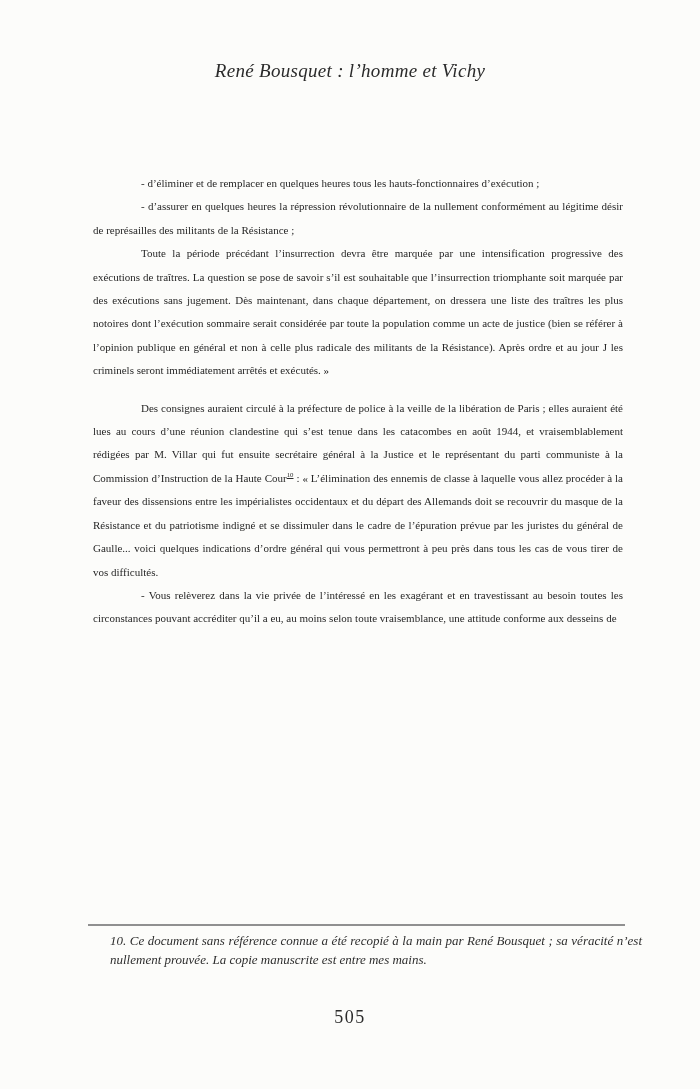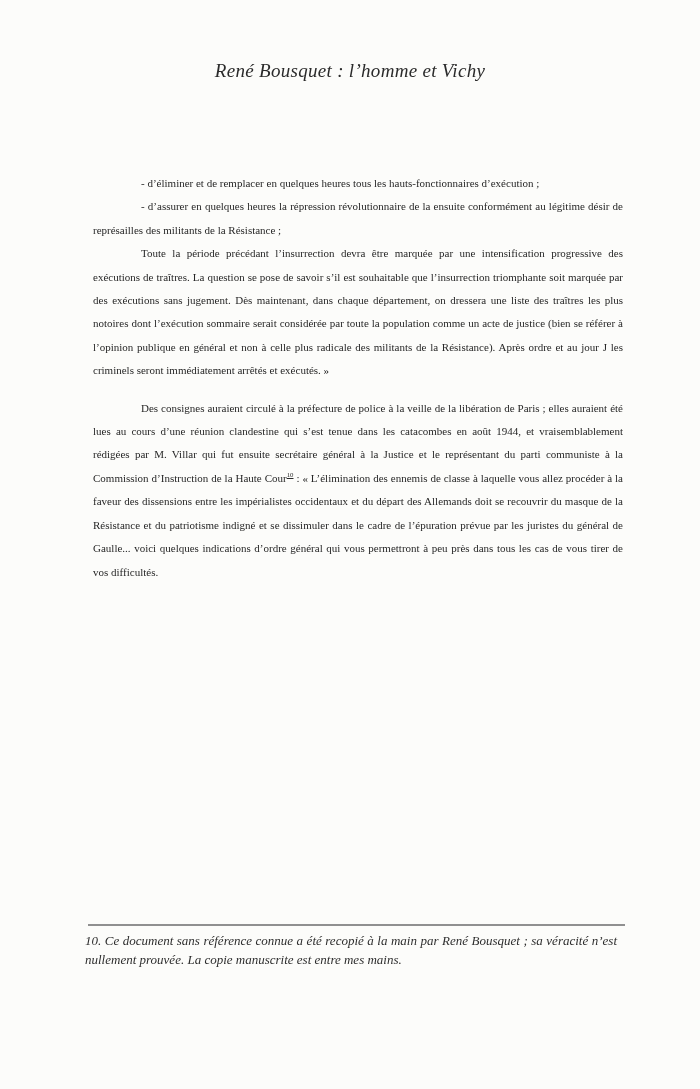--- a/index.html
+++ b/index.html
@@ -56,21 +56,21 @@
     position: absolute;
     top: 924px;
     left: 88px;
     width: 537px;
     height: 0;
     border-top: 2px solid #909090;
   }
   .footnote {
     position: absolute;
     top: 931px;
-    left: 85px;
+    left: 110px;
     width: 532px;
     font-style: italic;
     font-size: 13px;
     line-height: 19px;
     text-align: justify;
     color: #2e2e2e;
   }
   .page-number {
     position: absolute;
     top: 1007px;
@@ -84,26 +84,28 @@
 </style>
 </head>
 <body>
 
 <div class="page">
 
   <div class="header-title">René Bousquet : l’homme et Vichy</div>
 
   <div class="text-block">
     <p>- d’éliminer et de remplacer en quelques heures tous les hauts-fonctionnaires d’exécution ;</p>
-    <p>- d’assurer en quelques heures la répression révolutionnaire de la ensuite conformément au légitime désir de représailles des militants de la Résistance ;</p>
+    <p>- d’assurer en quelques heures la répression révolutionnaire de la nullement conformément au légitime désir de représailles des militants de la Résistance ;</p>
     <p>Toute la période précédant l’insurrection devra être marquée par une intensification progressive des exécutions de traîtres. La question se pose de savoir s’il est souhaitable que l’insurrection triomphante soit marquée par des exécutions sans jugement. Dès maintenant, dans chaque département, on dressera une liste des traîtres les plus notoires dont l’exécution sommaire serait considérée par toute la population comme un acte de justice (bien se référer à l’opinion publique en général et non à celle plus radicale des militants de la Résistance). Après ordre et au jour J les criminels seront immédiatement arrêtés et exécutés. »</p>
     <p class="para-gap"><span>Des consignes auraient circulé à la préfecture de police à la veille de la libération de Paris ; elles auraient été lues au cours d’une réunion clandestine qui s’est tenue dans les catacombes en août 1944, et vraisemblablement rédigées par M. Villar qui fut ensuite secrétaire général à la Justice et le représentant du parti communiste à la Commission d’Instruction de la Haute Cour</span><sup>10</sup><span> : « L’élimination des ennemis de classe à laquelle vous allez procéder à la faveur des dissensions entre les impérialistes occidentaux et du départ des Allemands doit se recouvrir du masque de la Résistance et du patriotisme indigné et se dissimuler dans le cadre de l’épuration prévue par les juristes du général de Gaulle... voici quelques indications d’ordre général qui vous permettront à peu près dans tous les cas de vous tirer de vos difficultés.</span></p>
+    <p>- Vous relèverez dans la vie privée de l’intéressé en les exagérant et en travestissant au besoin toutes les circonstances pouvant accréditer qu’il a eu, au moins selon toute vraisemblance, une attitude conforme aux desseins de</p>
   </div>
 
   <div class="footnote-rule"></div>
 
   <div class="footnote">
     <span>10.</span>
     <span>Ce document sans référence connue a été recopié à la main par René Bousquet ; sa véracité n’est nullement prouvée. La copie manuscrite est entre mes mains.</span>
   </div>
 
+  <div class="page-number">505</div>
 
 </div>
 
 </body></html>

